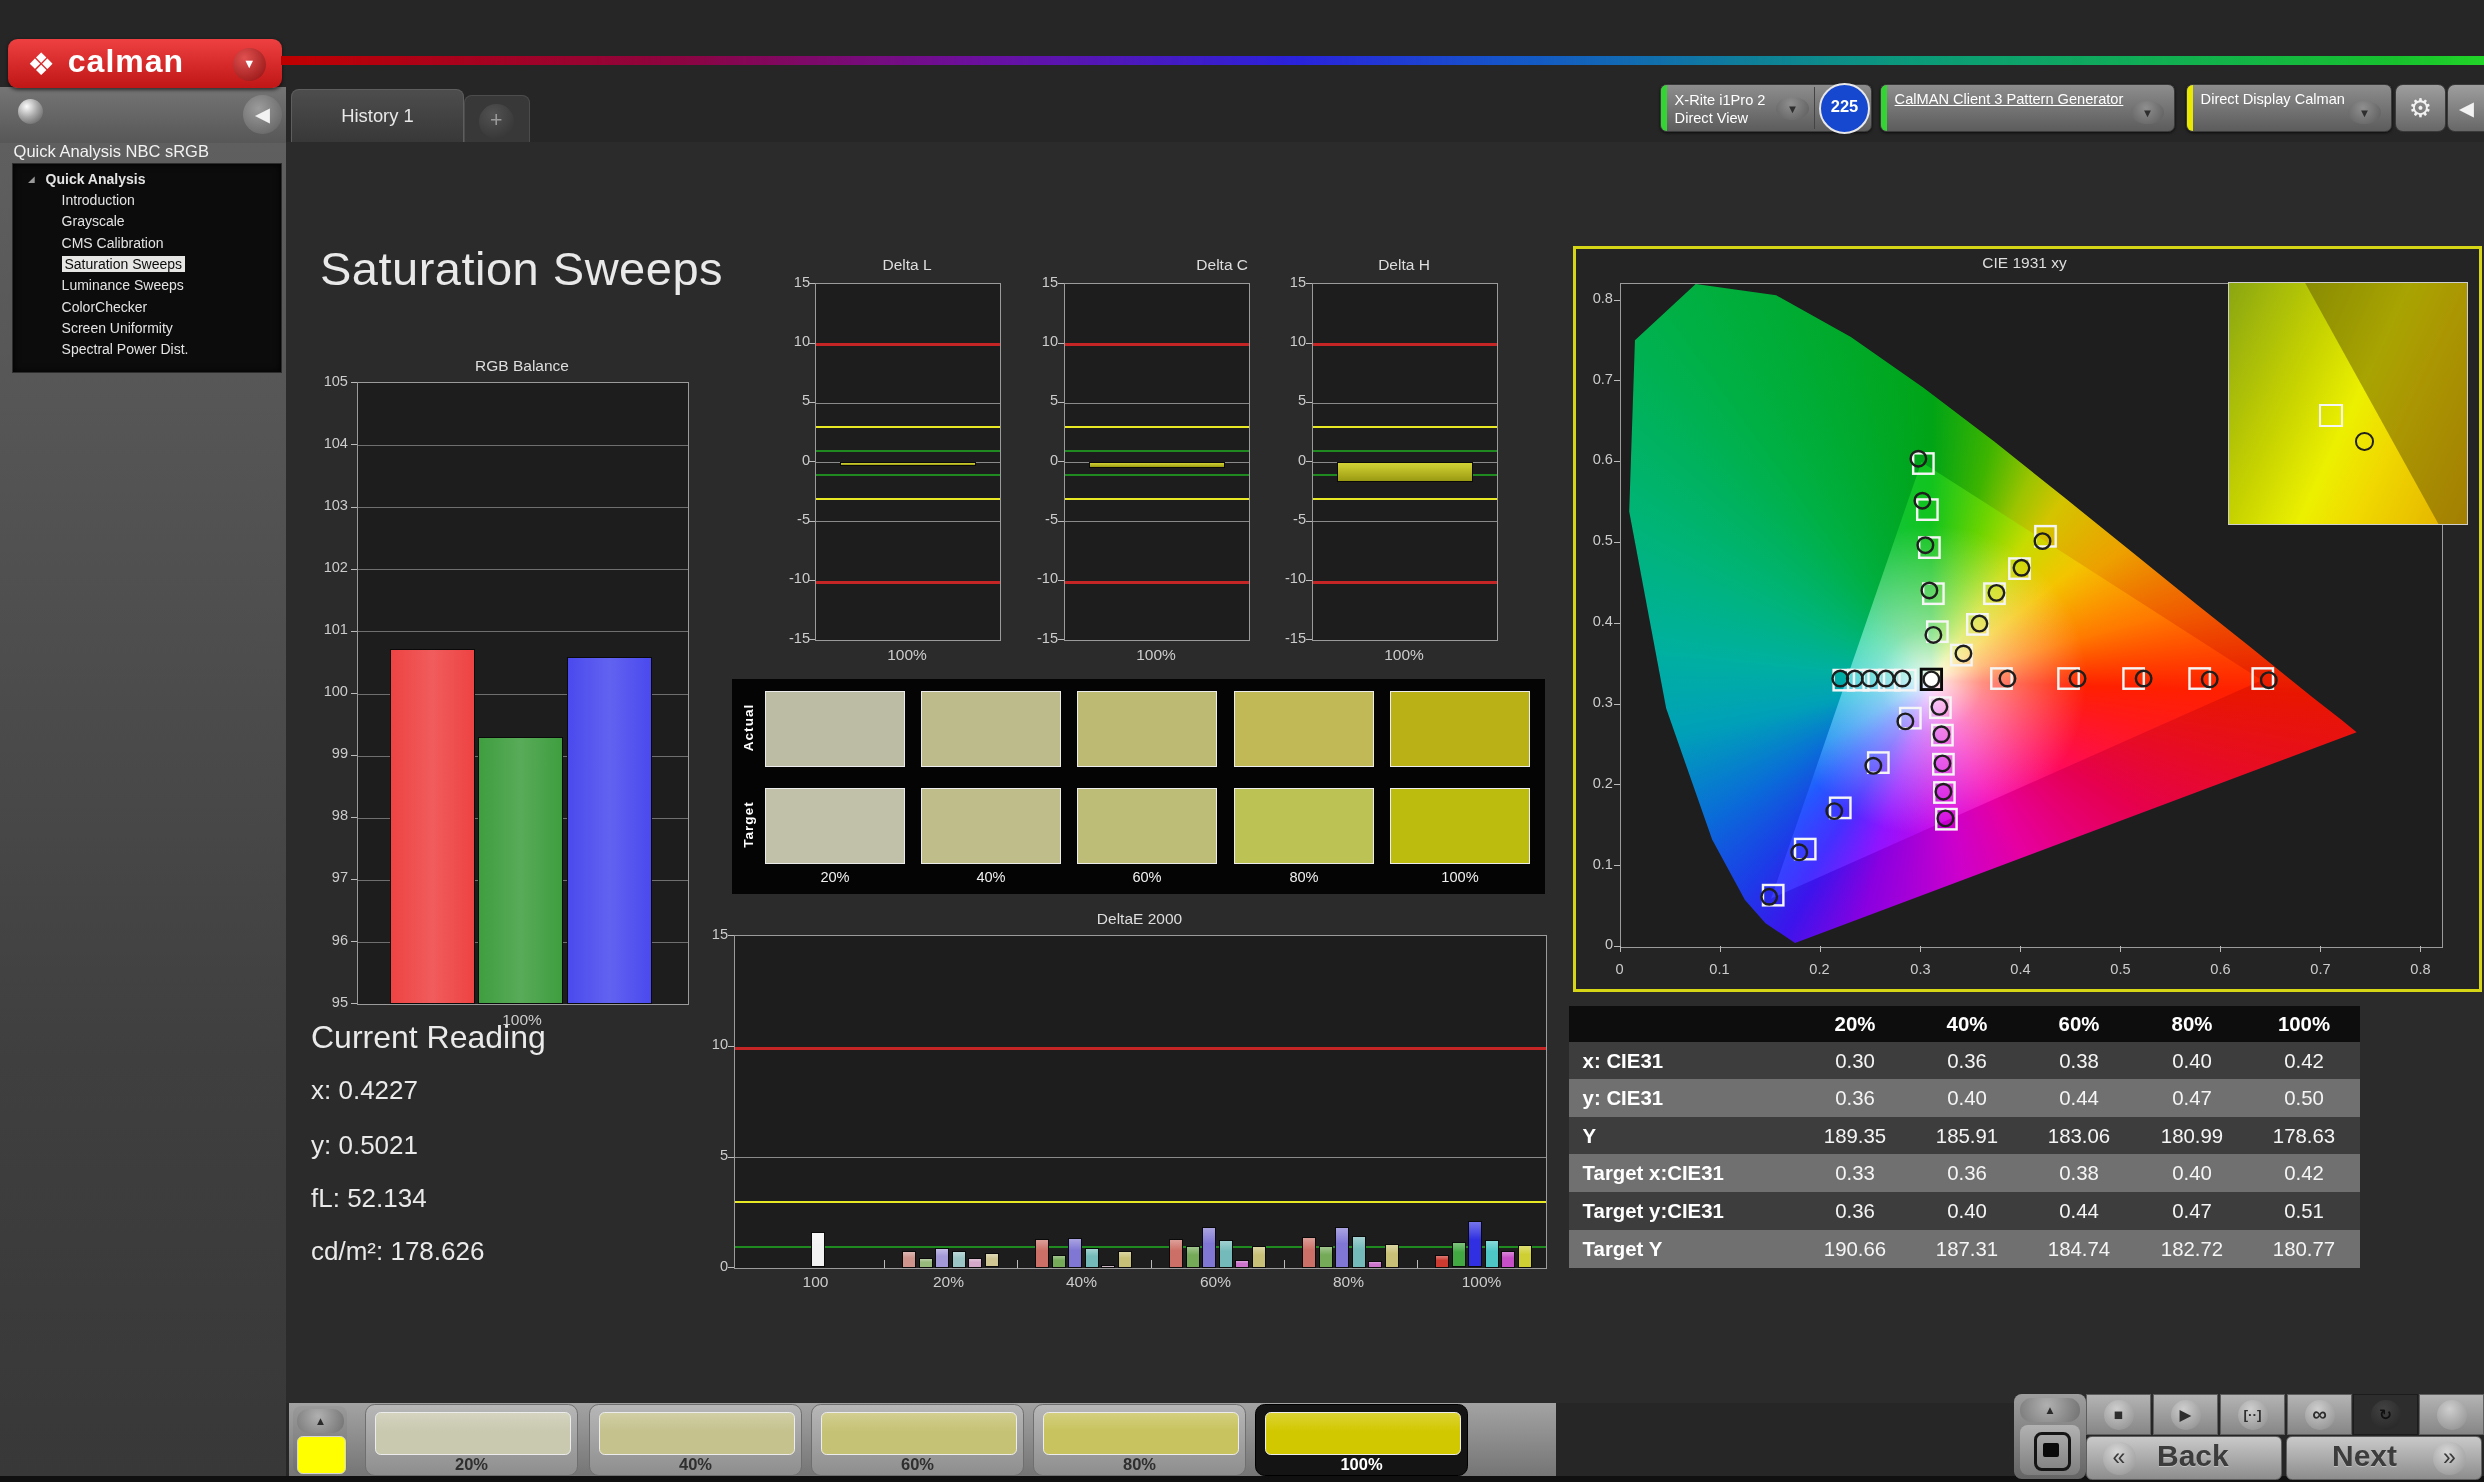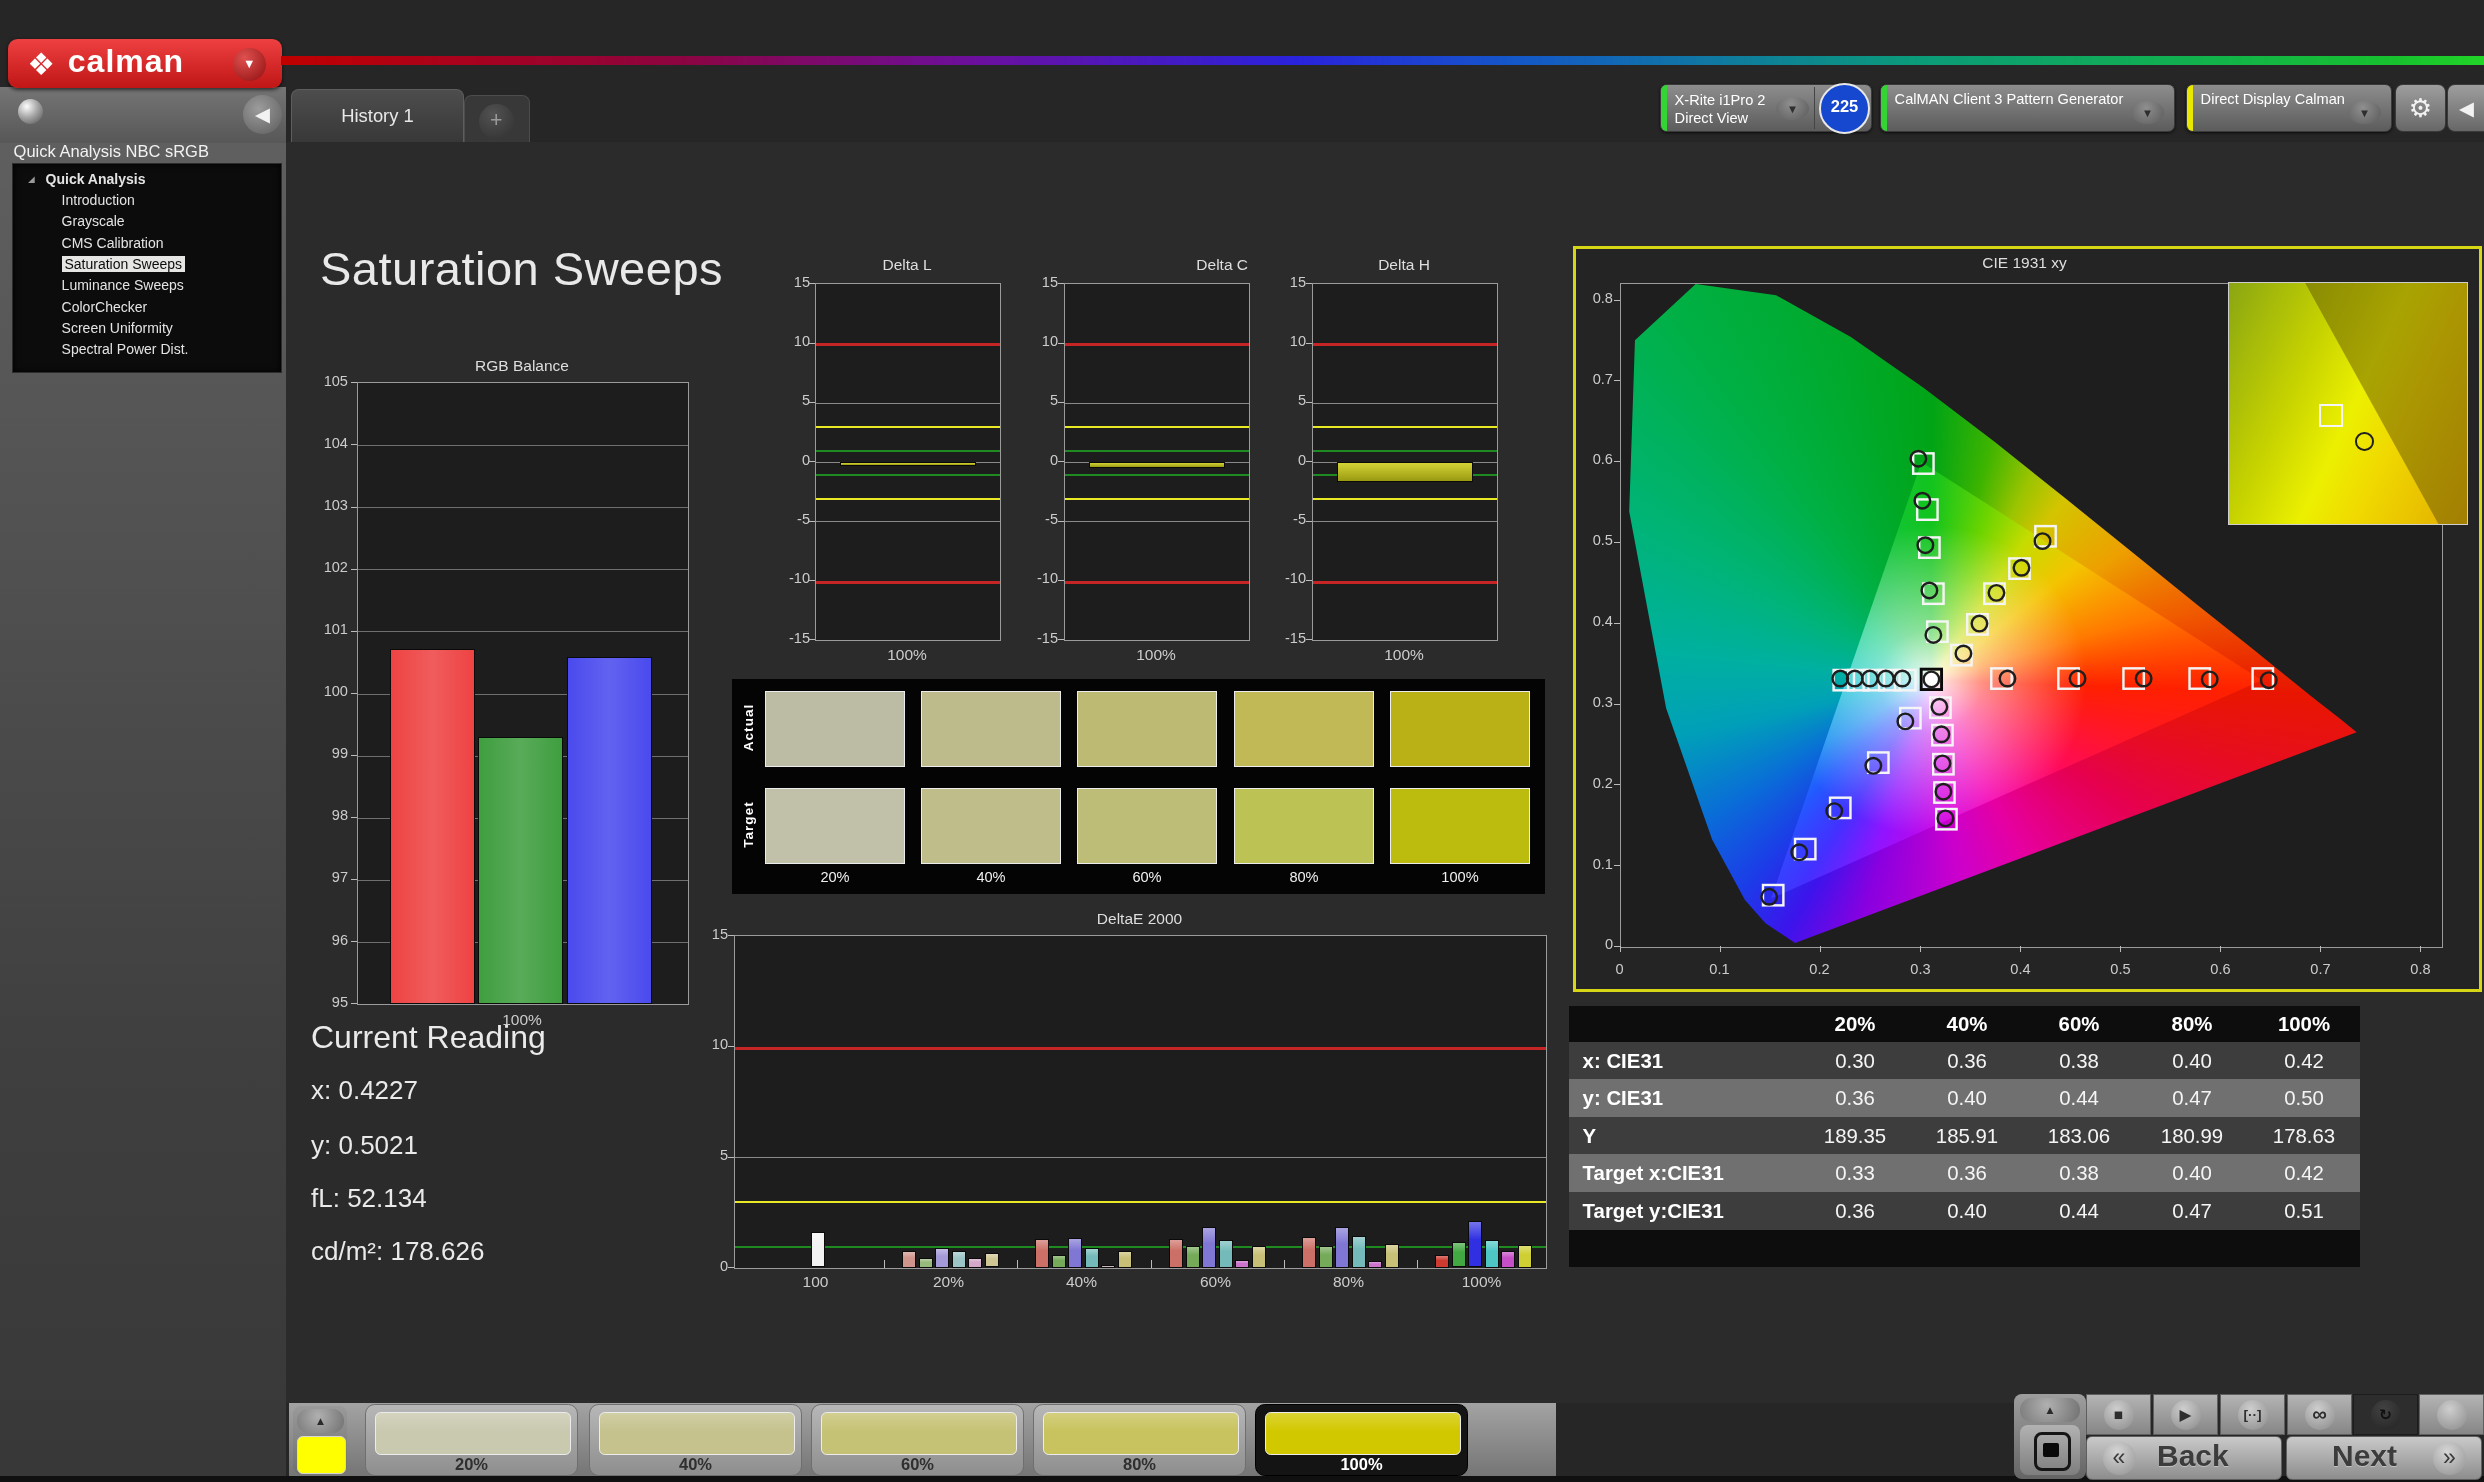--- a/index.html
+++ b/index.html
@@ -163,21 +163,21 @@
     <div class="abs dtxt" style="top:5.8px;">
       <span>X-Rite i1Pro 2</span><br>
       <span>Direct View</span>
     </div>
     <div class="abs darr" style="left:115px;top:11.6px;">▼</div>
     <div class="abs" style="left:153px;top:1.9px;width:1px;height:42px;background:#444;"></div>
     <div class="abs badge225" style="left:158px;top:-1.9px;">225</div>
   </div>
   <div class="abs dd" style="left:1880px;top:84px;width:293px;">
     <div class="abs accent" id="source-accent" style="background: rgb(53, 212, 53);"></div>
-    <div class="abs dtxt" style="top:4.9px;width:243px;">CalMAN Client 3 Pattern Generator</div>
+    <div class="abs dtxt" style="top:4.9px;width:243px;text-decoration:underline;">CalMAN Client 3 Pattern Generator</div>
     <div class="abs darr" style="left:250px;top:15.5px;">▼</div>
   </div>
   <div class="abs dd" style="left:2186px;top:84px;width:204px;">
     <div class="abs accent" id="display-accent" style="background: rgb(232, 232, 0);"></div>
     <div class="abs dtxt" style="top:4.9px;width:155px;">Direct Display Calman</div>
     <div class="abs darr" style="left:161px;top:15.5px;">▼</div>
   </div>
   <div class="abs sqbtn" style="left:2395px;top:84px;font-size:26px;line-height:46px;">⚙</div>
   <div class="abs sqbtn" style="left:2447px;top:84px;width:37px;font-size:19.4px;line-height:46px;border-radius:7.8px 0 0 7.8px;">◀</div>
 
@@ -428,20 +428,28 @@
         <div class="tcell" style="left: 567px; width: 112px;">0.40</div>
         <div class="tcell" style="left: 679px; width: 112px;">0.42</div>
       </div>
       <div class="trow" style="position: absolute; left: 0px; top: 186px; width: 100%; height: 38px; background: rgb(61, 61, 61);">
         <div class="tcell tlabel" style="left: 0px; width: 230px;">Target y:CIE31</div>
         <div class="tcell" style="left: 230px; width: 112px;">0.36</div>
         <div class="tcell" style="left: 342px; width: 112px;">0.40</div>
         <div class="tcell" style="left: 454px; width: 112px;">0.44</div>
         <div class="tcell" style="left: 567px; width: 112px;">0.47</div>
         <div class="tcell" style="left: 679px; width: 112px;">0.51</div>
+      </div>
+      <div class="trow" style="position: absolute; left: 0px; top: 224px; width: 100%; height: 38px; background: rgb(112, 112, 112);">
+        <div class="tcell tlabel" style="left: 0px; width: 230px;">Target Y</div>
+        <div class="tcell" style="left: 230px; width: 112px;">190.66</div>
+        <div class="tcell" style="left: 342px; width: 112px;">187.31</div>
+        <div class="tcell" style="left: 454px; width: 112px;">184.74</div>
+        <div class="tcell" style="left: 567px; width: 112px;">182.72</div>
+        <div class="tcell" style="left: 679px; width: 112px;">180.77</div>
       </div>
     </div>
 
   <div class="abs cr-title">Current Reading</div>
   <div class="abs cr-line" style="top:1075px;">x: 0.4227</div>
   <div class="abs cr-line" style="top:1130px;">y: 0.5021</div>
   <div class="abs cr-line" style="top:1183px;">fL: 52.134</div>
   <div class="abs cr-line" style="top:1236px;">cd/m²: 178.626</div>
 
   <div class="abs botbar"></div>

